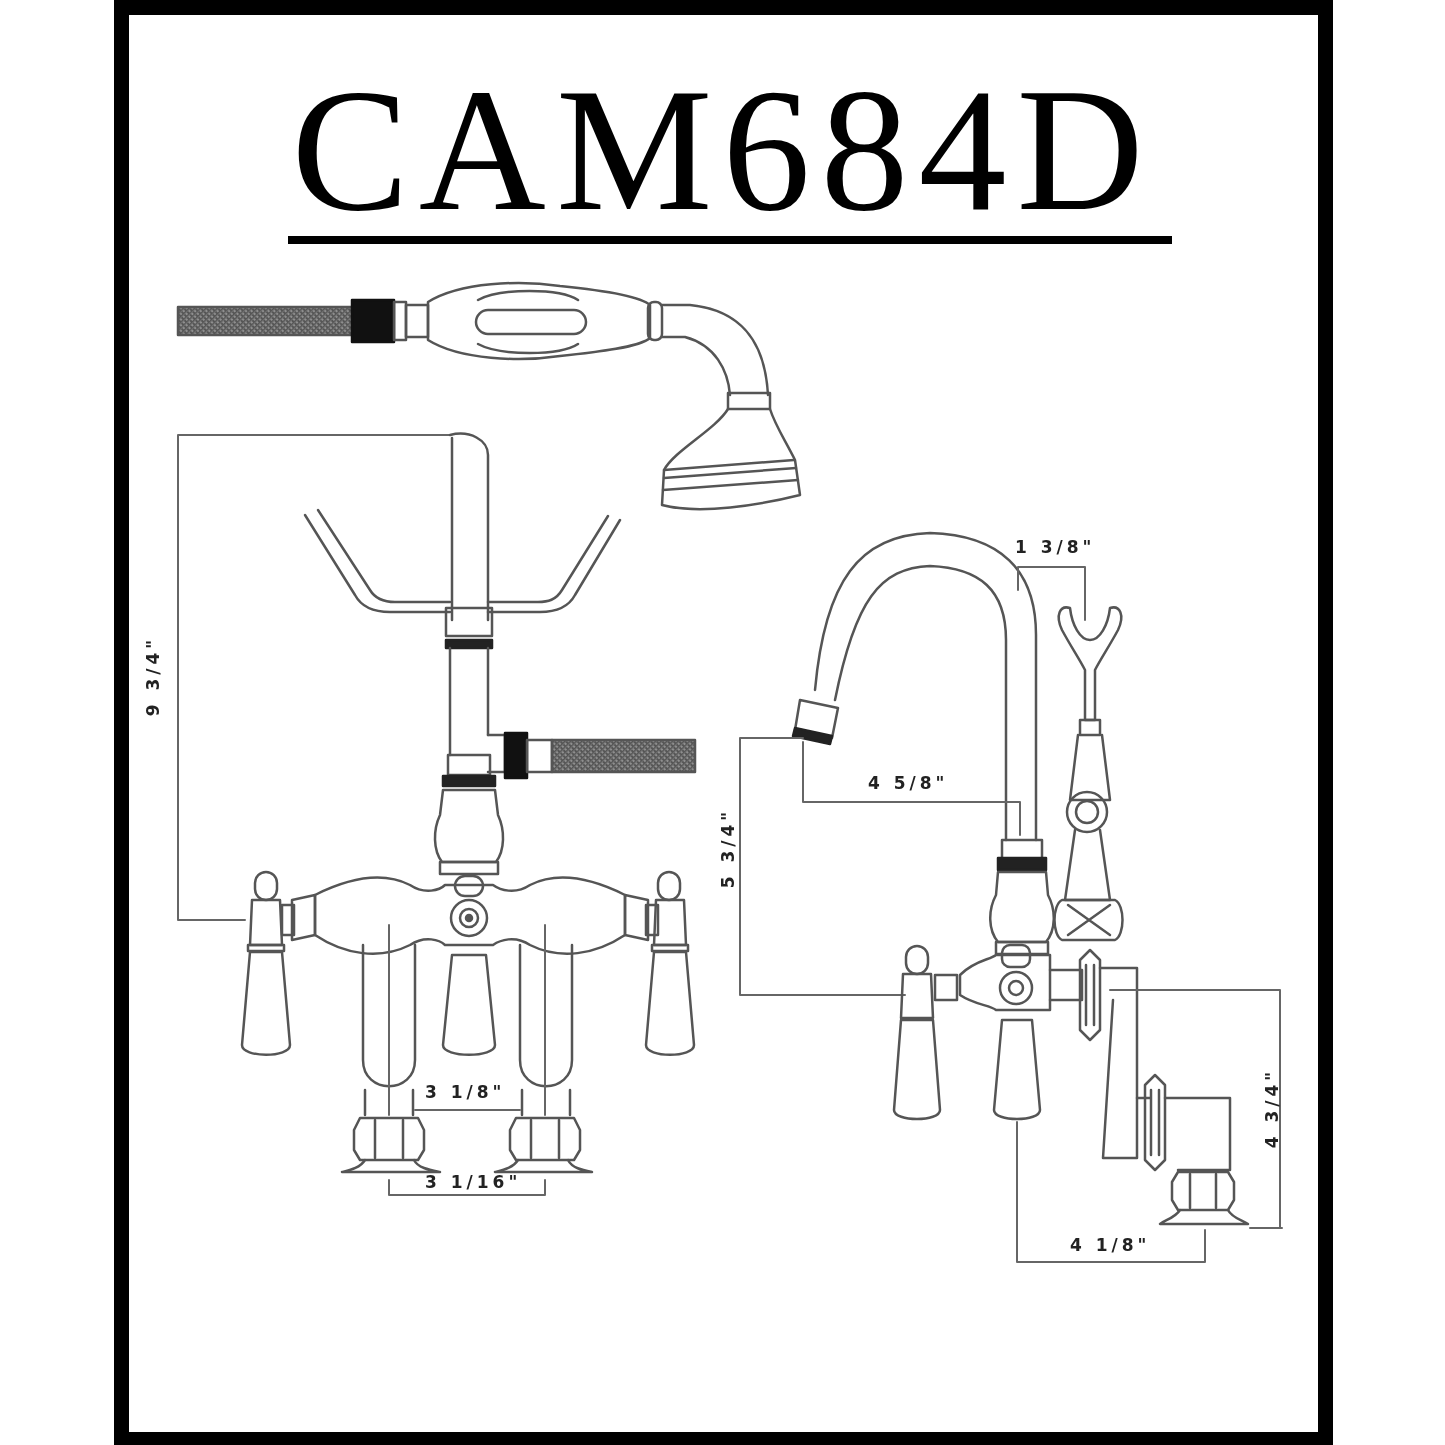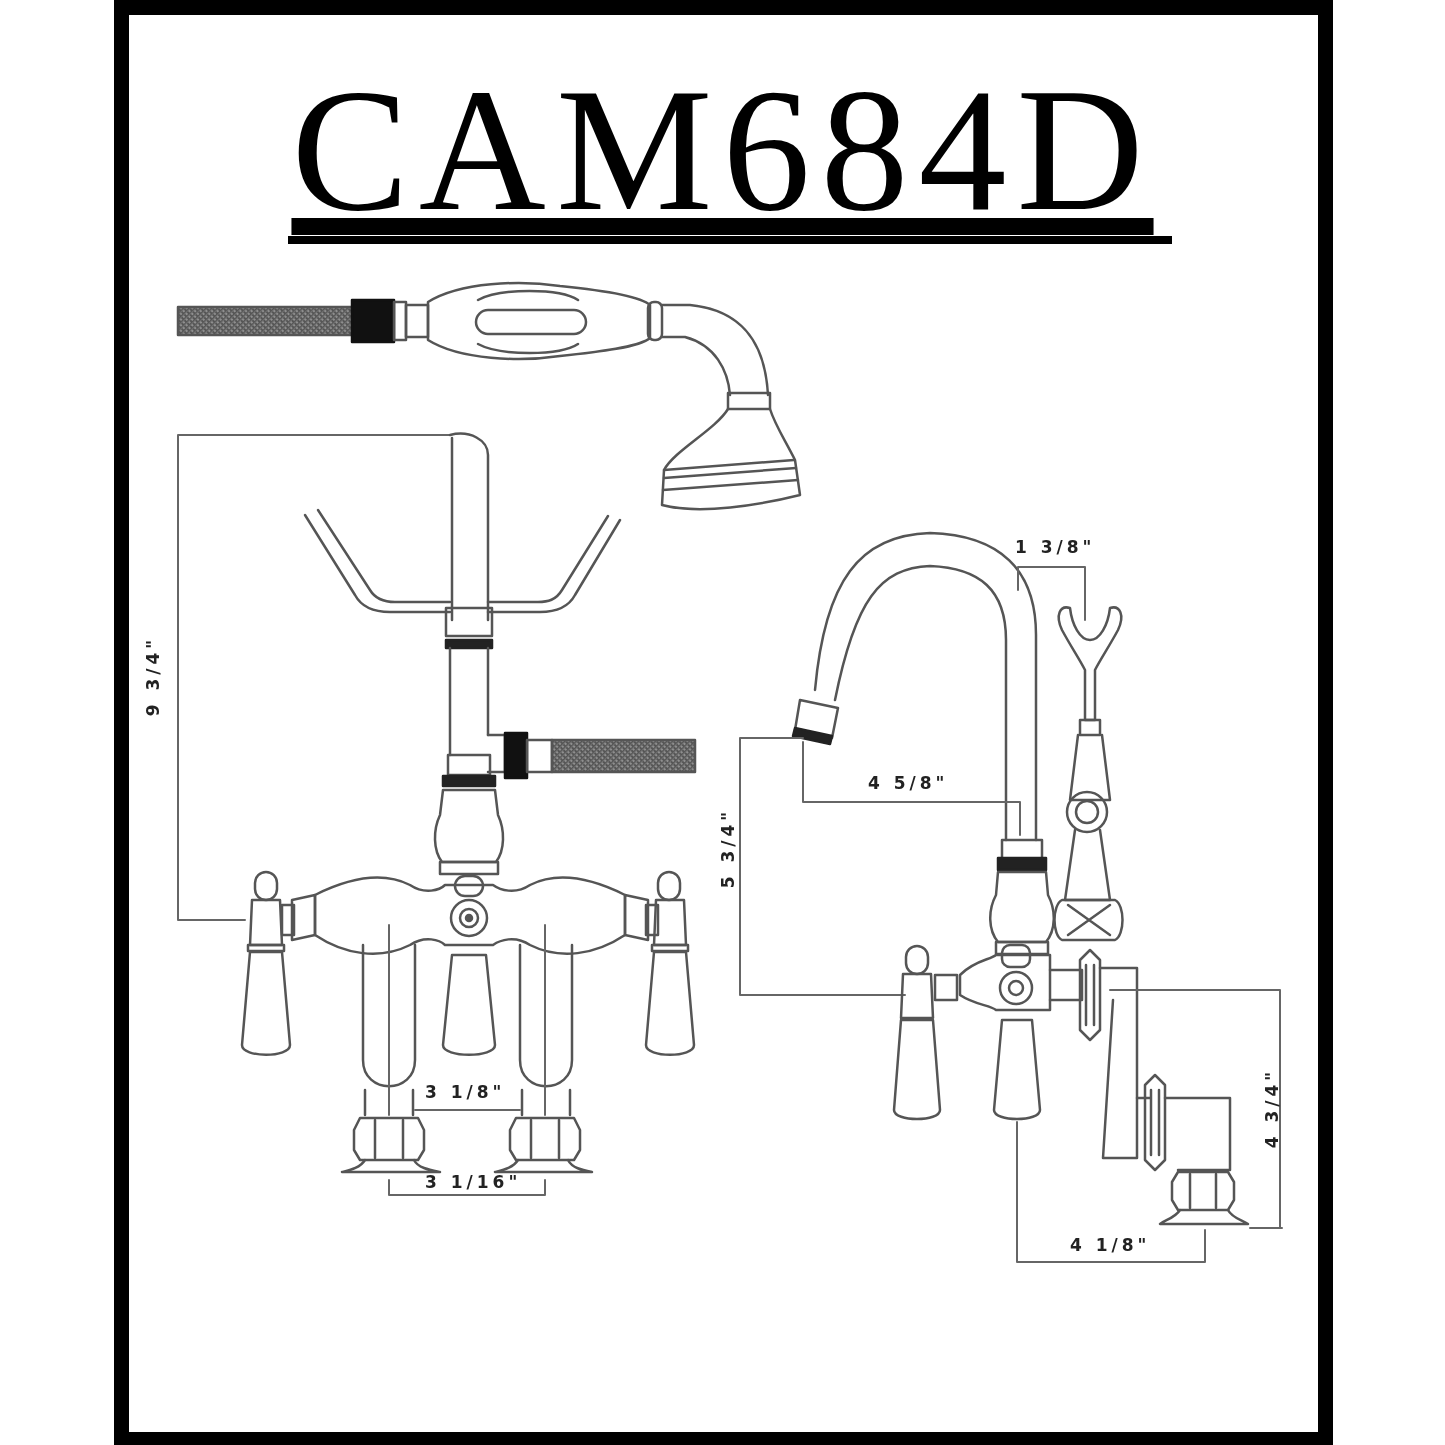--- a/index.html
+++ b/index.html
@@ -4,21 +4,21 @@
 <style>
   html, body { margin: 0; padding: 0; background: #ffffff; }
   body { width: 1445px; height: 1445px; position: relative; overflow: hidden; }
   .frame {
     position: absolute; left: 114px; top: 0; width: 1219px; height: 1445px;
     box-sizing: border-box; border: 15px solid #000000; border-bottom-width: 13px; background: #ffffff;
   }
   .title {
     position: absolute; left: 0; width: 1445px; top: 62px; text-align: center;
     font-family: "Liberation Serif", "DejaVu Serif", serif; font-size: 176px; line-height: 176px;
-    letter-spacing: 10px; color: #000000; text-decoration: underline;
+    letter-spacing: 10px; color: #000000;
   }
   .rule { position: absolute; left: 288px; top: 236px; width: 884px; height: 8px; background: #000000; }
   svg.drawing { position: absolute; left: 0; top: 0; }
   .dim {
     position: absolute; font-family: "DejaVu Sans", "Liberation Sans", sans-serif; font-weight: bold;
     font-size: 17px; color: #222222; white-space: nowrap; letter-spacing: 4px;
   }
   .vert { transform: rotate(-90deg); transform-origin: center center; }
 </style>
 </head>

